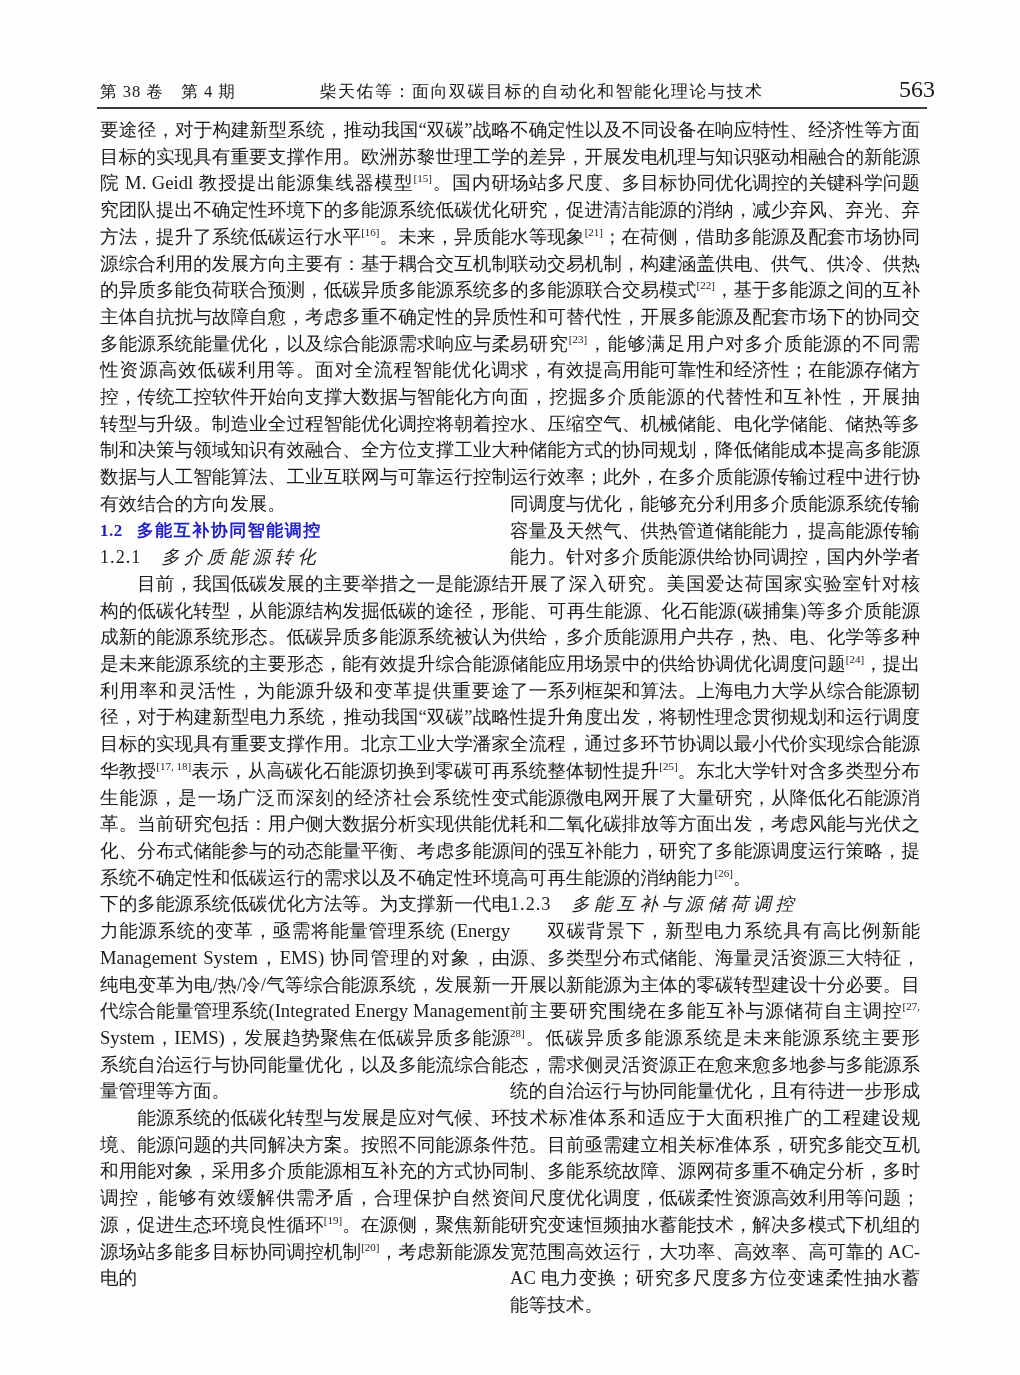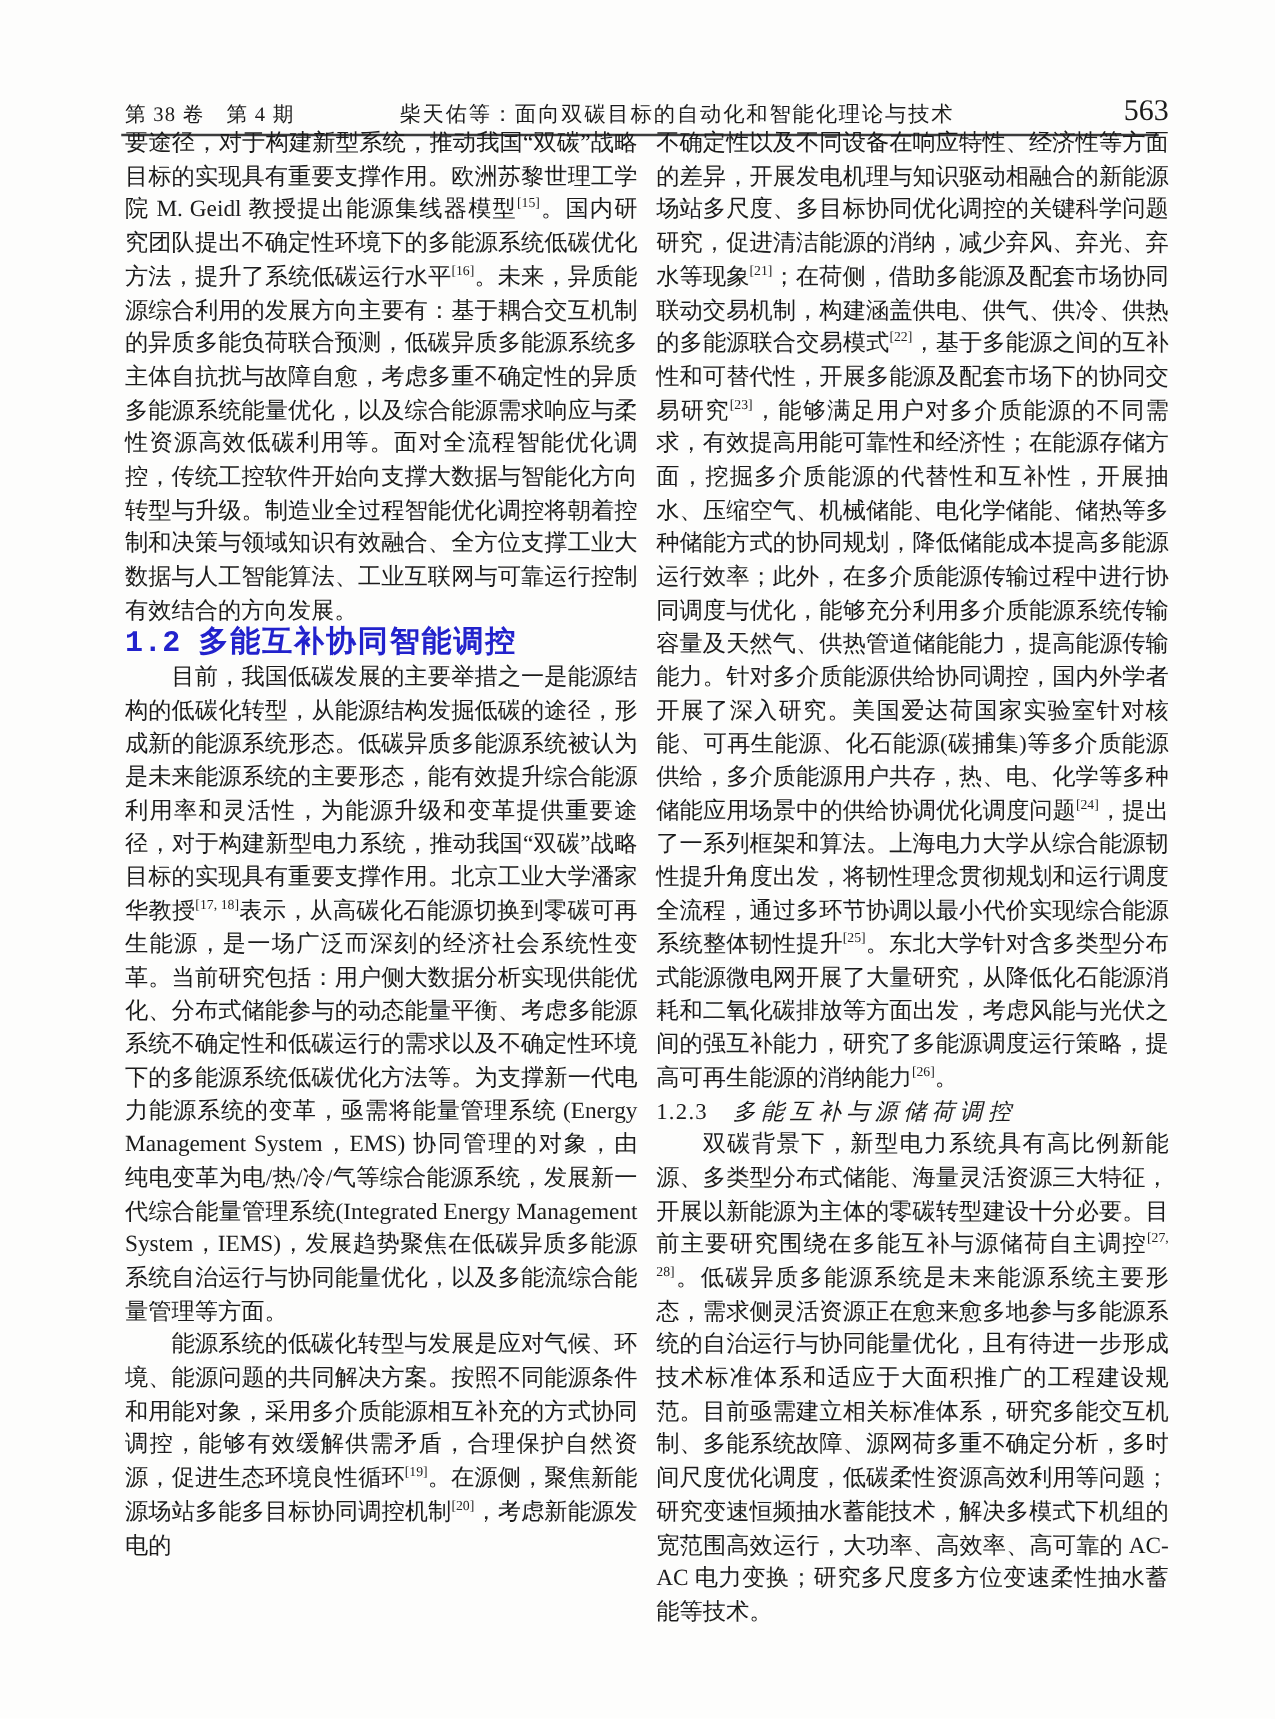--- a/index.html
+++ b/index.html
@@ -49,47 +49,46 @@
     left: 97px;
     top: 107px;
     width: 830px;
     height: 2px;
     background: #3c3c3c;
   }
   
   .columns {
     position: absolute;
     left: 100px;
-    top: 102px;
+    top: 117px;
     width: 835px;
     display: flex;
-    justify-content: space-between;
   }
   .col {
     width: 410px;
     font-size: 18.6px;
     line-height: 26.7px;
     text-align: justify;
   }
   .para {
     margin: 0;
   }
   .para.indent {
     text-indent: 2em;
   }
   sup {
     font-size: 11px;
     line-height: 0;
     vertical-align: super;
     letter-spacing: 0;
   }
   .h2 {
-    font-family: Liberation Mono, monospace;
+    font-family: Liberation Serif, serif;
     font-weight: bold;
-    font-size: 24px;
+    font-size: 17px;
     color: var(--heading-blue, #2222cc);
     letter-spacing: 1.5px;
     line-height: 26.7px;
   }
   .h2 .num { margin-right: 14px; letter-spacing: 0.5px; }
   .h3 {
     font-size: 18.2px;
     line-height: 26.7px;
   }
   .h3 .num { margin-right: 20px; letter-spacing: 1px; }
@@ -108,20 +107,21 @@
     <div class="header-center">柴天佑等：面向双碳目标的自动化和智能化理论与技术</div>
     <div class="header-right">563</div>
   </div>
 
   <div class="header-rule"></div>
 
   <div class="columns">
     <div class="col" id="column-left">
         <p class="para">要途径，对于构建新型系统，推动我国“双碳”战略目标的实现具有重要支撑作用。欧洲苏黎世理工学院 M. Geidl 教授提出能源集线器模型<sup>[15]</sup>。国内研究团队提出不确定性环境下的多能源系统低碳优化方法，提升了系统低碳运行水平<sup>[16]</sup>。未来，异质能源综合利用的发展方向主要有：基于耦合交互机制的异质多能负荷联合预测，低碳异质多能源系统多主体自抗扰与故障自愈，考虑多重不确定性的异质多能源系统能量优化，以及综合能源需求响应与柔性资源高效低碳利用等。面对全流程智能优化调控，传统工控软件开始向支撑大数据与智能化方向转型与升级。制造业全过程智能优化调控将朝着控制和决策与领域知识有效融合、全方位支撑工业大数据与人工智能算法、工业互联网与可靠运行控制有效结合的方向发展。</p>
         <div class="h2"><span class="num">1.2</span><span class="ttl">多能互补协同智能调控</span></div>
+        <div class="h3"><span class="num">1.2.1</span><span class="ttl">多介质能源转化</span></div>
         <p class="para indent">目前，我国低碳发展的主要举措之一是能源结构的低碳化转型，从能源结构发掘低碳的途径，形成新的能源系统形态。低碳异质多能源系统被认为是未来能源系统的主要形态，能有效提升综合能源利用率和灵活性，为能源升级和变革提供重要途径，对于构建新型电力系统，推动我国“双碳”战略目标的实现具有重要支撑作用。北京工业大学潘家华教授<sup>[17, 18]</sup>表示，从高碳化石能源切换到零碳可再生能源，是一场广泛而深刻的经济社会系统性变革。当前研究包括：用户侧大数据分析实现供能优化、分布式储能参与的动态能量平衡、考虑多能源系统不确定性和低碳运行的需求以及不确定性环境下的多能源系统低碳优化方法等。为支撑新一代电力能源系统的变革，亟需将能量管理系统 (Energy Management System，EMS) 协同管理的对象，由纯电变革为电/热/冷/气等综合能源系统，发展新一代综合能量管理系统(Integrated Energy Management System，IEMS)，发展趋势聚焦在低碳异质多能源系统自治运行与协同能量优化，以及多能流综合能量管理等方面。</p>
         <p class="para indent">能源系统的低碳化转型与发展是应对气候、环境、能源问题的共同解决方案。按照不同能源条件和用能对象，采用多介质能源相互补充的方式协同调控，能够有效缓解供需矛盾，合理保护自然资源，促进生态环境良性循环<sup>[19]</sup>。在源侧，聚焦新能源场站多能多目标协同调控机制<sup>[20]</sup>，考虑新能源发电的</p>
       </div>
     <div class="col" id="column-right">
         <p class="para">不确定性以及不同设备在响应特性、经济性等方面的差异，开展发电机理与知识驱动相融合的新能源场站多尺度、多目标协同优化调控的关键科学问题研究，促进清洁能源的消纳，减少弃风、弃光、弃水等现象<sup>[21]</sup>；在荷侧，借助多能源及配套市场协同联动交易机制，构建涵盖供电、供气、供冷、供热的多能源联合交易模式<sup>[22]</sup>，基于多能源之间的互补性和可替代性，开展多能源及配套市场下的协同交易研究<sup>[23]</sup>，能够满足用户对多介质能源的不同需求，有效提高用能可靠性和经济性；在能源存储方面，挖掘多介质能源的代替性和互补性，开展抽水、压缩空气、机械储能、电化学储能、储热等多种储能方式的协同规划，降低储能成本提高多能源运行效率；此外，在多介质能源传输过程中进行协同调度与优化，能够充分利用多介质能源系统传输容量及天然气、供热管道储能能力，提高能源传输能力。针对多介质能源供给协同调控，国内外学者开展了深入研究。美国爱达荷国家实验室针对核能、可再生能源、化石能源(碳捕集)等多介质能源供给，多介质能源用户共存，热、电、化学等多种储能应用场景中的供给协调优化调度问题<sup>[24]</sup>，提出了一系列框架和算法。上海电力大学从综合能源韧性提升角度出发，将韧性理念贯彻规划和运行调度全流程，通过多环节协调以最小代价实现综合能源系统整体韧性提升<sup>[25]</sup>。东北大学针对含多类型分布式能源微电网开展了大量研究，从降低化石能源消耗和二氧化碳排放等方面出发，考虑风能与光伏之间的强互补能力，研究了多能源调度运行策略，提高可再生能源的消纳能力<sup>[26]</sup>。</p>
         <div class="h3"><span class="num">1.2.3</span><span class="ttl">多能互补与源储荷调控</span></div>
         <p class="para indent">双碳背景下，新型电力系统具有高比例新能源、多类型分布式储能、海量灵活资源三大特征，开展以新能源为主体的零碳转型建设十分必要。目前主要研究围绕在多能互补与源储荷自主调控<sup>[27, 28]</sup>。低碳异质多能源系统是未来能源系统主要形态，需求侧灵活资源正在愈来愈多地参与多能源系统的自治运行与协同能量优化，且有待进一步形成技术标准体系和适应于大面积推广的工程建设规范。目前亟需建立相关标准体系，研究多能交互机制、多能系统故障、源网荷多重不确定分析，多时间尺度优化调度，低碳柔性资源高效利用等问题；研究变速恒频抽水蓄能技术，解决多模式下机组的宽范围高效运行，大功率、高效率、高可靠的 AC-AC 电力变换；研究多尺度多方位变速柔性抽水蓄能等技术。</p>
       </div>
   </div>
 

